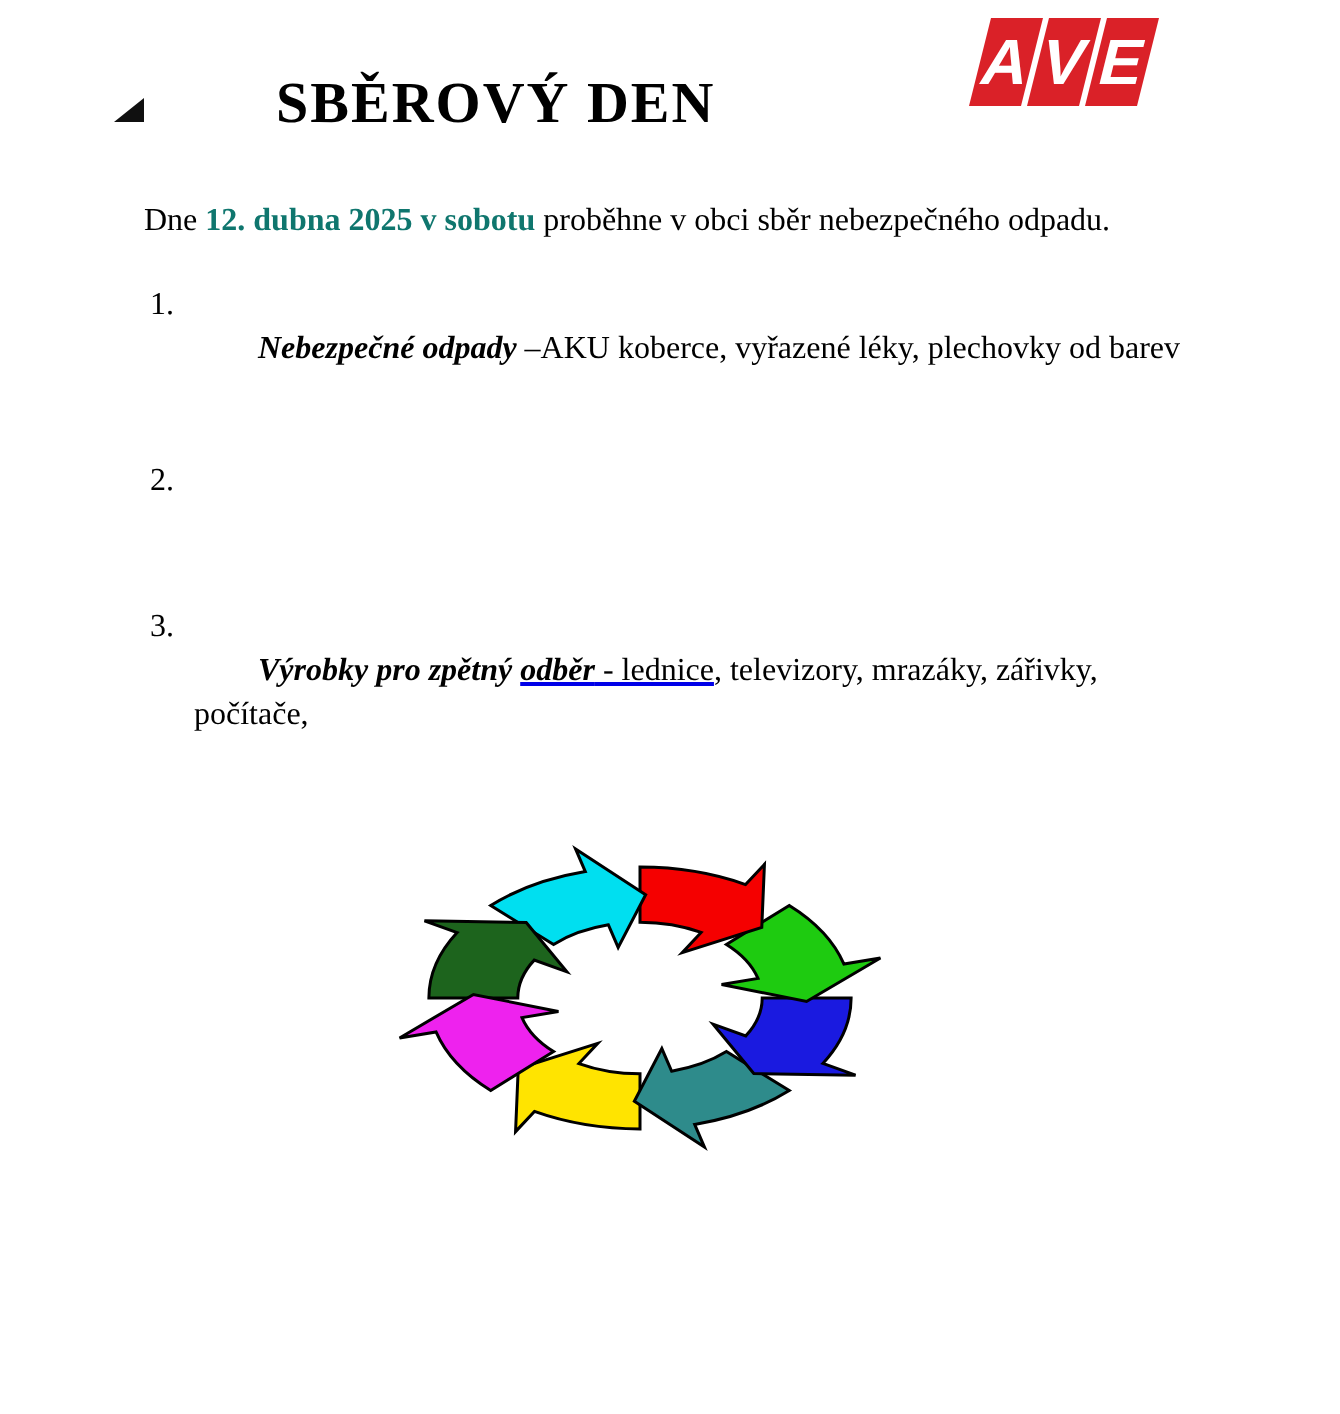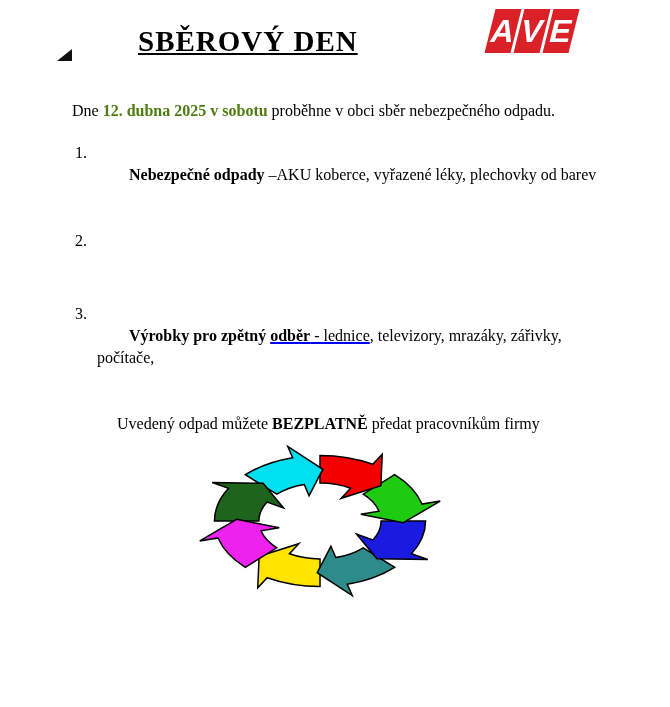--- a/index.html
+++ b/index.html
@@ -7,39 +7,39 @@
     position:relative; width:670px; height:707px; background:#fff;
     font-family:"Liberation Serif", serif; color:#000; overflow:hidden;
   }
 
   
   .bullet-triangle {
     position:absolute; left:57px; top:49px; width:15px; height:12px;
     background:#101010; clip-path:polygon(100% 0, 100% 100%, 0 100%);
   }
   .doc-title {
-    position:absolute; left:138px; top:25px;
-    font-size:29px; font-weight:bold; letter-spacing:1px; white-space:nowrap;text-decoration:underline;
+    position:absolute; left:138px; top:36px;
+    font-size:29px; font-weight:bold; letter-spacing:1px; white-space:nowrap;
   }
   .logo { position:absolute; left:490px; top:9px; display:flex; gap:3px; }
   .logo-box {
     width:26px; height:44px; transform:skewX(-14deg);
     display:flex; align-items:center; justify-content:center;
   }
   .logo-box span {
     color:#fff; font-family:"Liberation Sans", sans-serif;
     font-weight:bold; font-size:32px; line-height:44px;
   }
 
   
   .content { position:absolute; top:100px; left:0; width:670px; }
 
   .intro { margin:0 68px 0 72px; font-size:16px; line-height:21px; }
-  .red-bold { color:#4d7c0f; font-weight:bold; }
-  .b { font-weight:bold; }
+  .red-bold { color:#0f766e; font-weight:bold; }
+  .b { font-weight:bold;font-style:italic; }
 
   .list { margin:21px 70px 0 75px; font-size:16px; }
   .li { position:relative; padding-left:22px; line-height:22px; white-space:pre-wrap; }
   .li .num { position:absolute; left:0; top:0; white-space:normal; }
   .just { text-align:justify; text-align-last:justify; }
   .li3 { margin-top:7px; }
   .link { text-decoration:underline; text-decoration-color:#0000e8; text-decoration-thickness:1.5px; }
   .note { margin-left:42px; line-height:22px; }
 
   .graphic-wrap { margin:6px 0 0 181px; width:278px; height:160px; }
@@ -74,21 +74,20 @@
       </div>
 
       <div class="li">
         <span class="num">2.</span>
       </div>
 
       <div class="li li3">
         <span class="num">3.</span><span class="b">Výrobky pro zpětný </span><span class="link"><span class="b">odběr</span><span> - lednice</span></span><span>, televizory, mrazáky, zářivky, počítače,</span><br>
       </div>
 
-      <div class="note"><span>Uvedený odpad můžete </span><span class="b">BEZPLATNĚ</span><span> předat pracovníkům firmy</span></div>
     </div>
 
     <div class="graphic-wrap">
       <svg width="278" height="160" viewBox="-125 -72 250 144" xmlns="http://www.w3.org/2000/svg" xmlns:xlink="http://www.w3.org/1999/xlink">
         <defs>
           <path id="arrow-shape" d="M95,0 A95,95 0 0 1 82.3,47.5 L97,56 L51.2,54.8 L32.9,19 L47.6,27.5 A55,55 0 0 0 55,0 Z" stroke="#000" stroke-width="1.5" stroke-linejoin="miter" vector-effect="non-scaling-stroke"></path>
         </defs>
         <g id="arrow-ring" transform="scale(1,0.62)">
             <use href="#arrow-shape" xlink:href="#arrow-shape" transform="rotate(90)" fill="#ffe400"></use>
             <use href="#arrow-shape" xlink:href="#arrow-shape" transform="rotate(45)" fill="#2e8b8b"></use>

